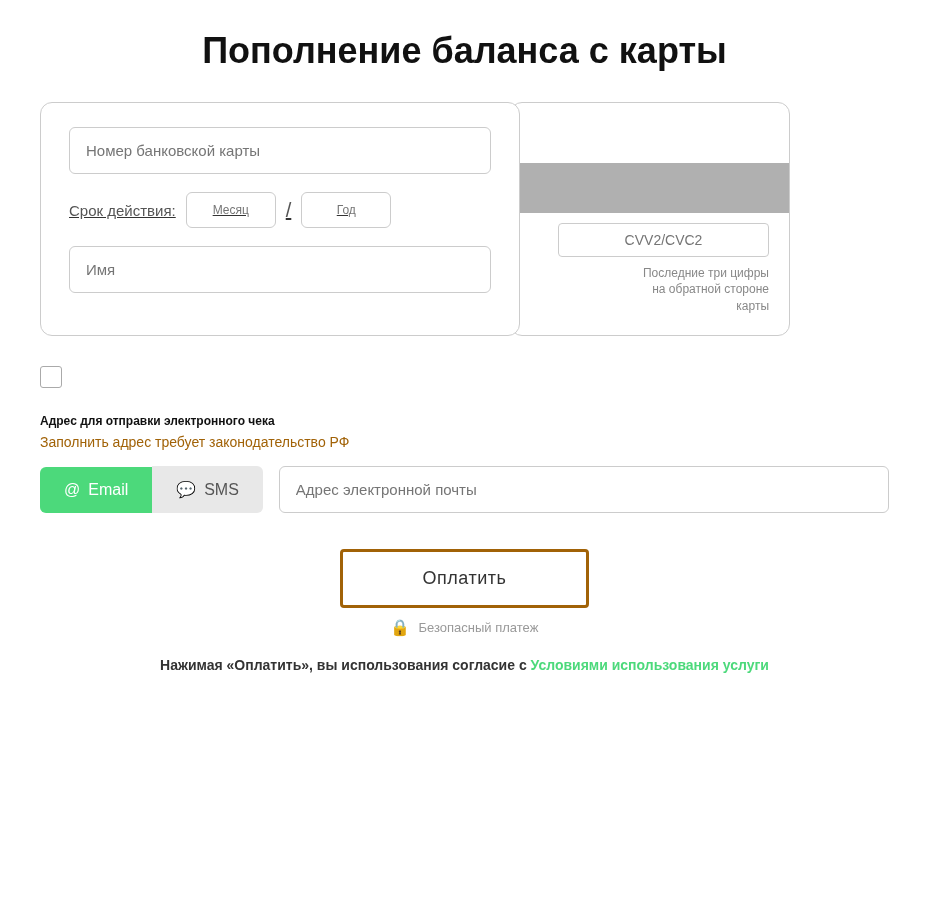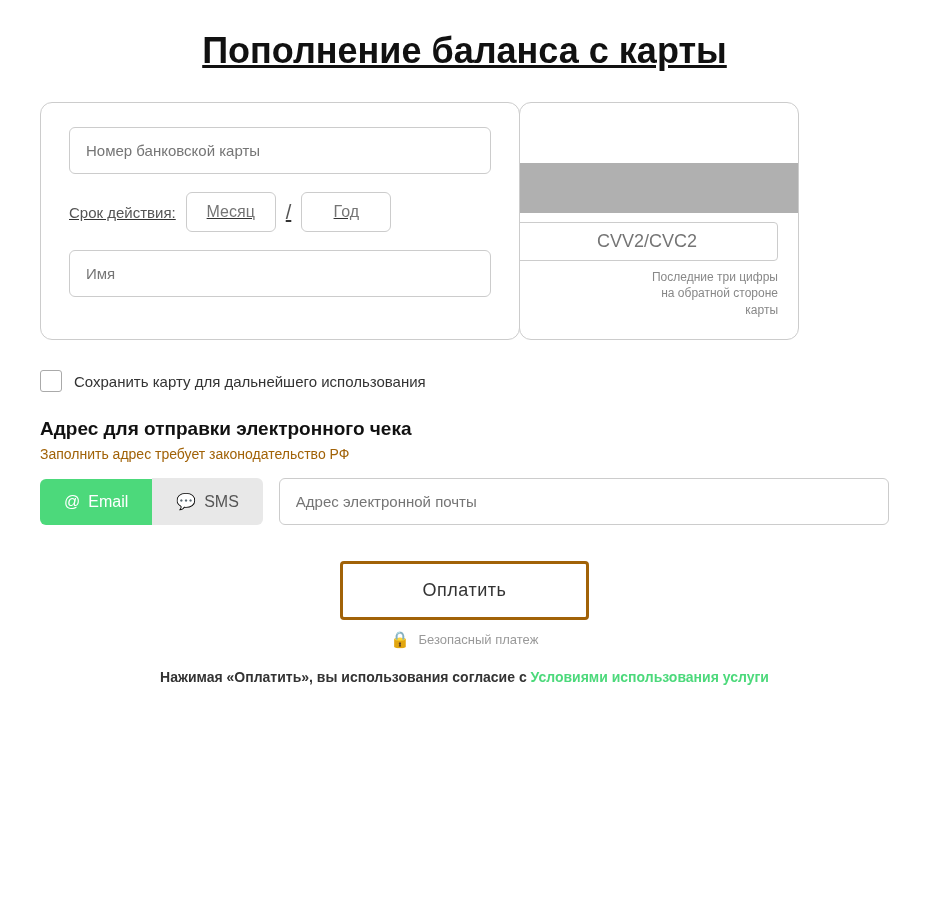--- a/index.html
+++ b/index.html
@@ -8,29 +8,28 @@
       background: #fff;
       color: #333;
       padding: 30px 40px;
       max-width: 929px;
       min-height: 923px;
     }
 
     .page-title {
       font-size: 36px;
       font-weight: 900;
-      text-decoration: underline;
       text-align: center;
       margin-bottom: 30px;
       color: #111;
     }
 
     .card-section {
       display: flex;
-      gap: 9px;
+      gap: 0;
       margin-bottom: 30px;
     }
 
     .card-form-box {
       border: 1.5px solid #ccc;
       border-radius: 12px;
       padding: 24px 28px;
       flex: 0 0 auto;
       width: 480px;
       background: #fff;
@@ -69,21 +68,21 @@
       z-index: 2;
       display: flex;
       flex-direction: column;
       align-items: flex-end;
     }
 
     .cvv-input-box {
       border: 1.5px solid #ccc;
       border-radius: 4px;
       padding: 8px 14px;
-      font-size: 18px;
+      font-size: 14px;
       color: #aaa;
       background: #fff;
       min-width: 130px;
       text-align: center;
       margin-bottom: 8px;
     }
 
     .cvv-hint {
       font-size: 12px;
       color: #888;
@@ -117,21 +116,21 @@
     .expiry-label {
       font-size: 15px;
       color: #555;
       white-space: nowrap;
     }
 
     .expiry-input {
       border: 1.5px solid #ccc;
       border-radius: 6px;
       padding: 10px 14px;
-      font-size: 16px;
+      font-size: 12px;
       color: #0c4a6e;
       width: 90px;
       text-align: center;
       outline: none;
     }
 
     .expiry-slash {
       font-size: 20px;
       color: #555;
     }
@@ -154,21 +153,21 @@
       appearance: none;
       -webkit-appearance: none;
     }
 
     .checkbox-label {
       font-size: 15px;
       color: #333;
     }
 
     .email-section-title {
-      font-size: 19px;
+      font-size: 12px;
       font-weight: 700;
       color: #111;
       margin-bottom: 6px;
     }
 
     .email-section-subtitle {
       font-size: 14px;
       color: #a16207;
       margin-bottom: 16px;
     }
@@ -294,21 +293,20 @@
     <div class="card-visual-cvv-area">
       <input class="cvv-input-box" type="text" placeholder="CVV2/CVC2" style="">
       <span class="cvv-hint">Последние три цифры на обратной стороне карты</span>
     </div>
   </div>
 
 </div>
 
 <div class="checkbox-row">
   <input type="checkbox" class="save-checkbox" style="">
-  <label class="checkbox-label">Сохранить карту для дальнейшего использования</label>
 </div>
 
 <div class="email-section-title">Адрес для отправки электронного чека</div>
 <div class="email-section-subtitle">Заполнить адрес требует законодательство РФ</div>
 
 <div class="contact-row">
   <button class="contact-tab active">
     <span class="at-icon">@</span>
     <span>Email</span>
   </button>

